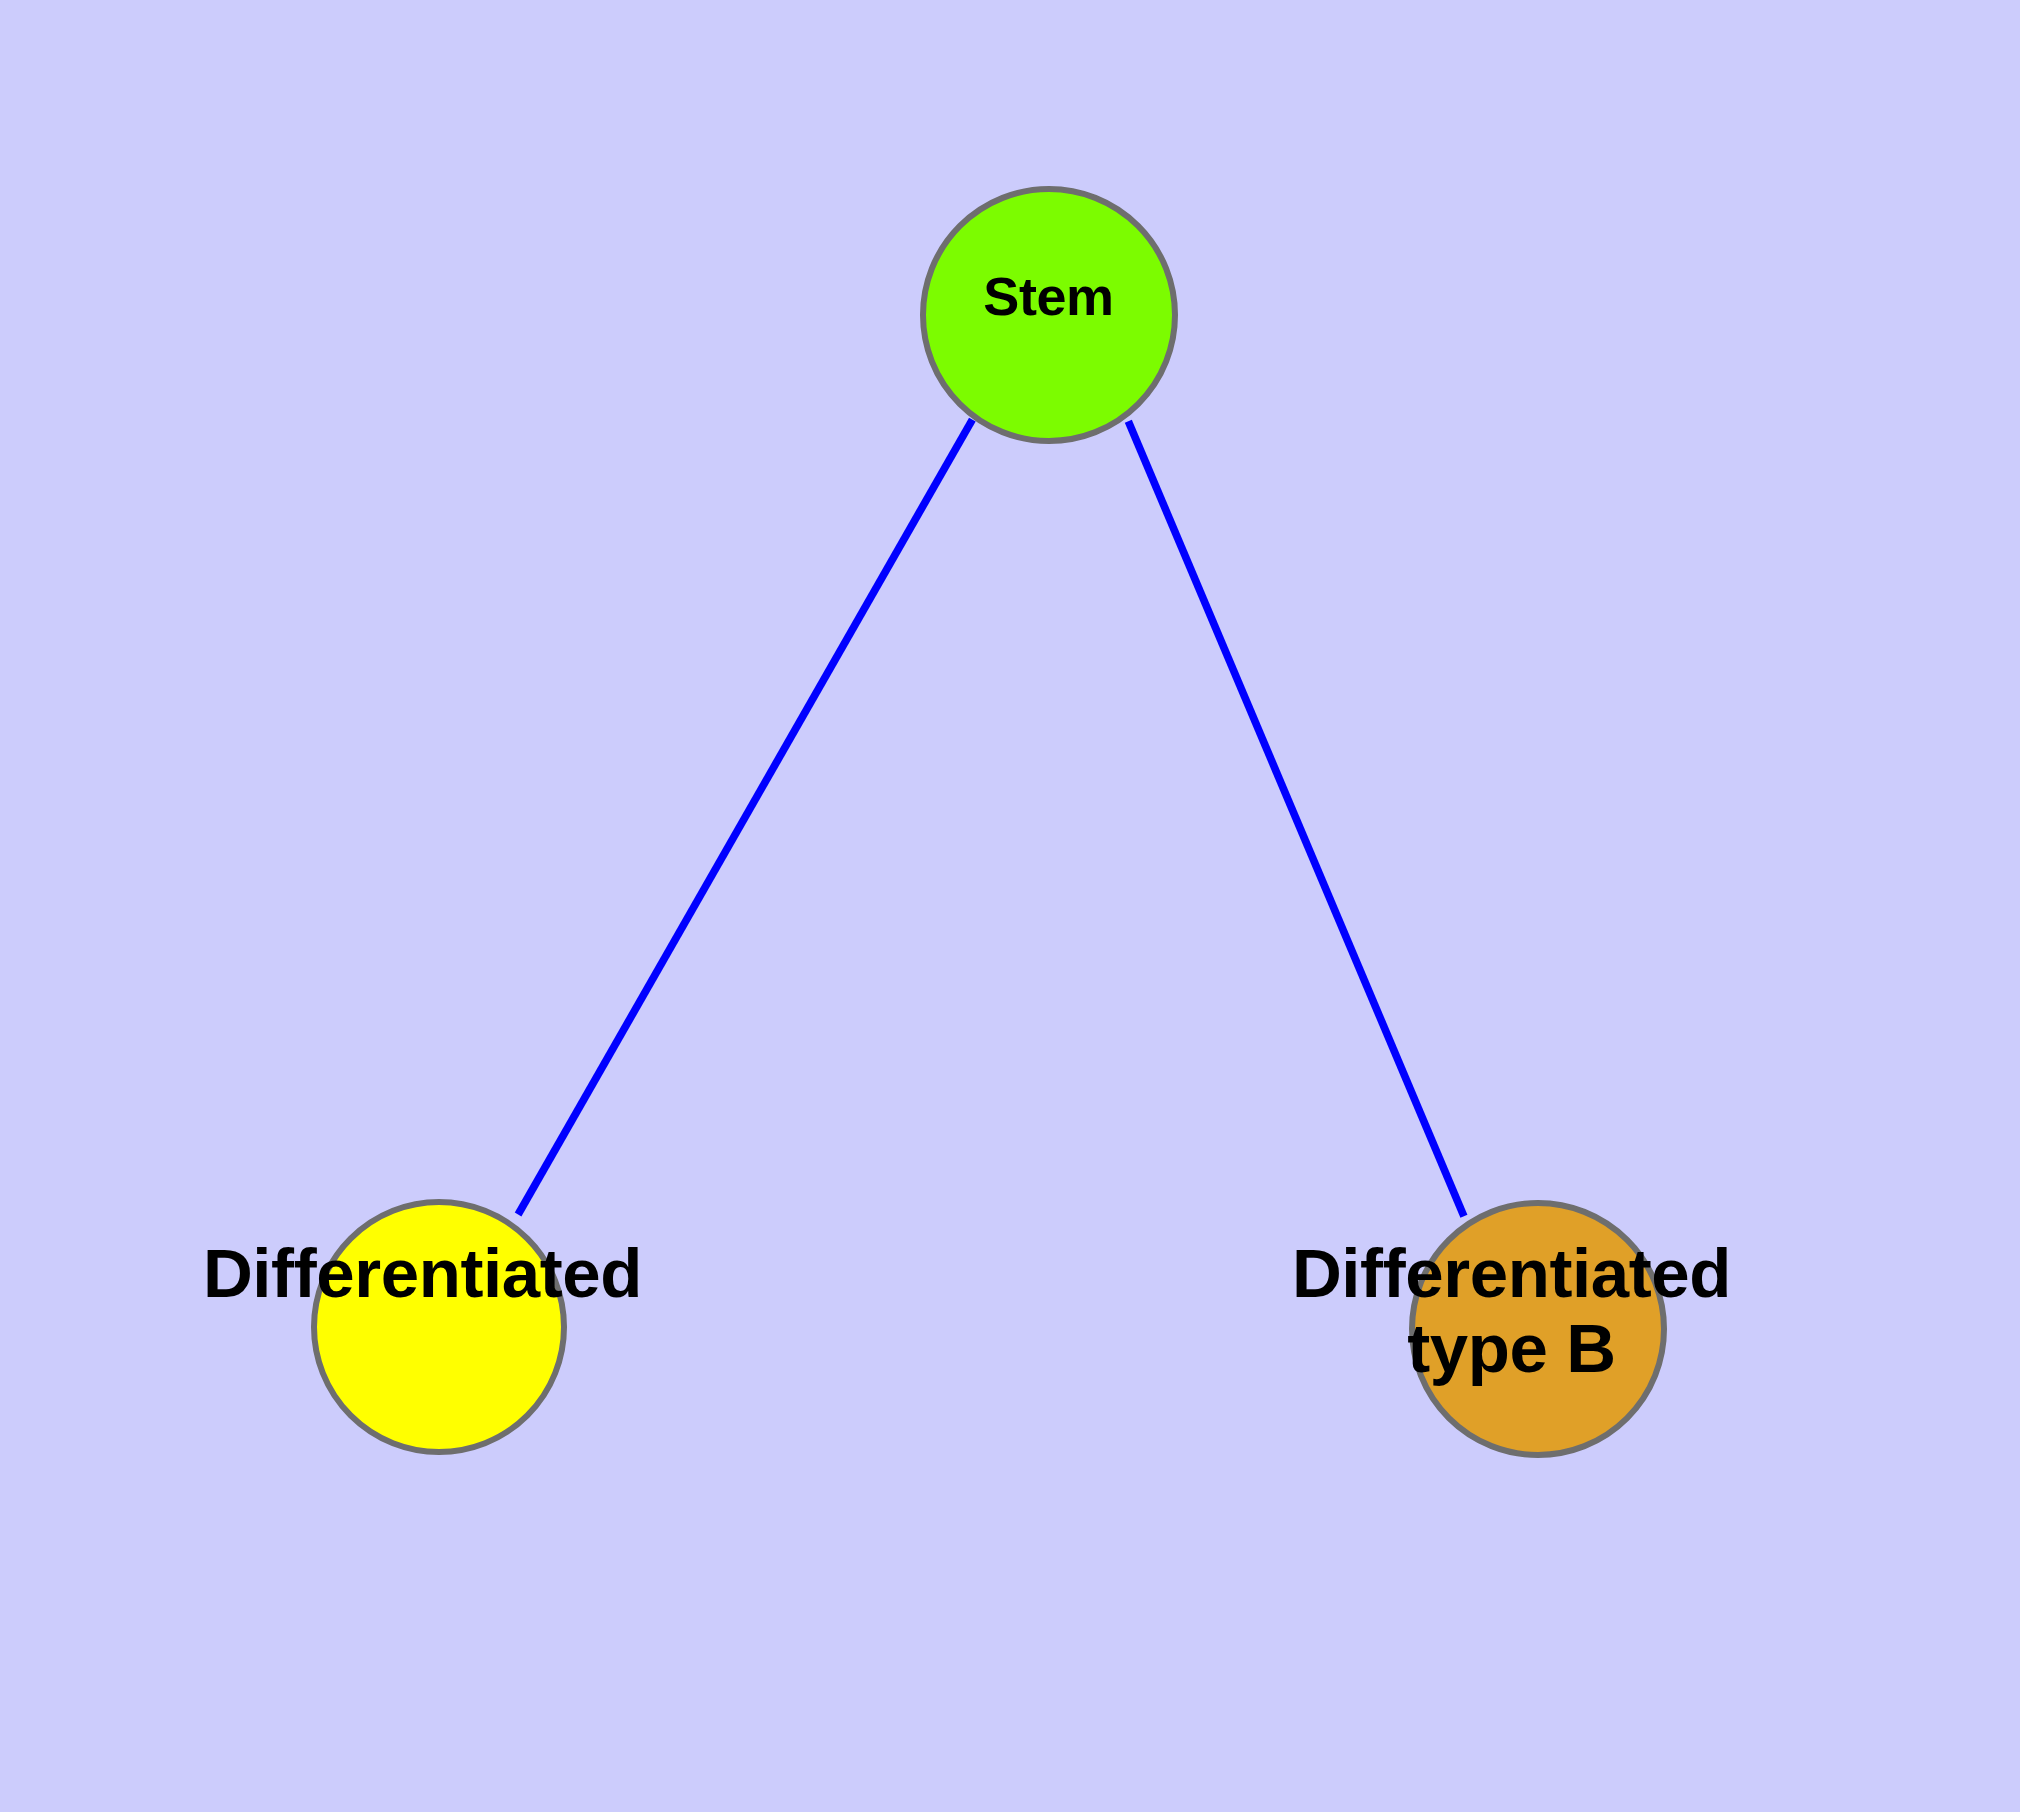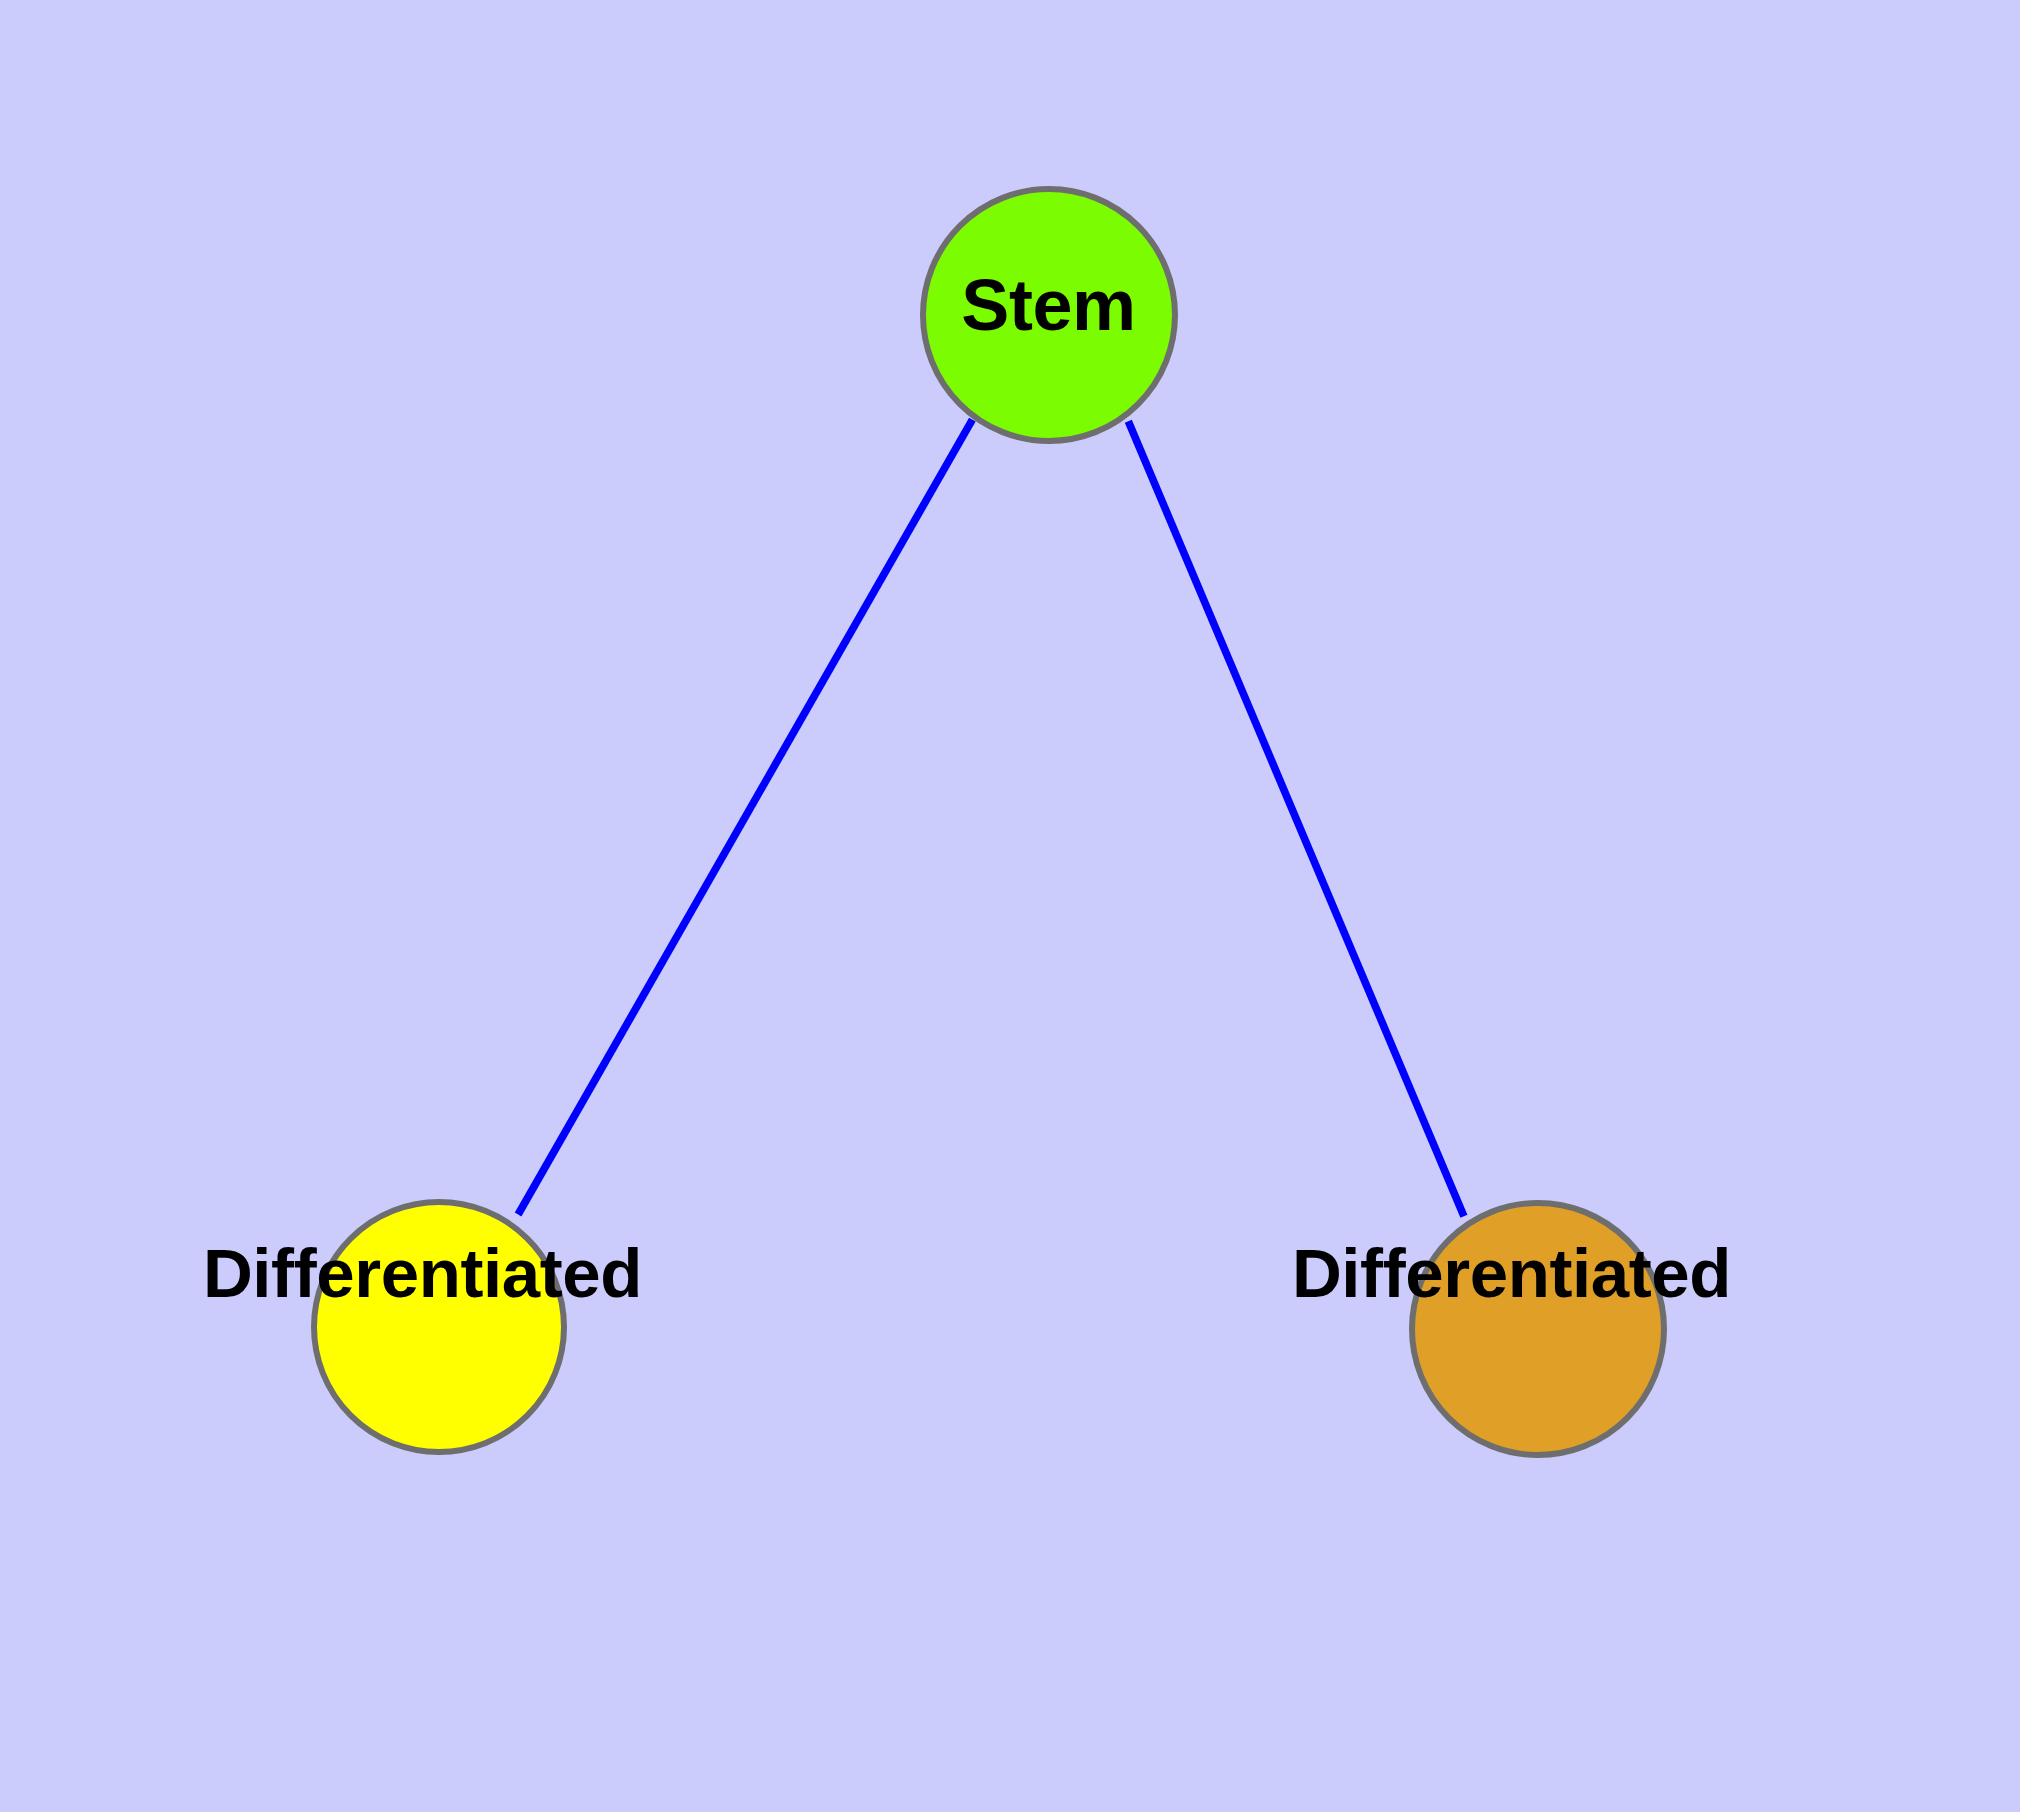--- a/index.html
+++ b/index.html
@@ -47,21 +47,21 @@
     left: 920px;
     top: 186px;
     width: 259px;
     height: 259px;
     background: #7cfc00;
   }
   #label-stem {
     left: 794px;
     top: 267px;
     width: 509px;
-    font-size: 72px;
+    font-size: 54px;
   }
   #node-diff-a {
     left: 311px;
     top: 1198px;
     width: 257px;
     height: 257px;
     background: #ffff00;
   }
   #label-diff-a {
     left: 168px;
@@ -93,16 +93,16 @@
     <line id="edge-stem-diff-b" x1="1331" y1="497" x2="1727" y2="1435" stroke="#0000ff" stroke-width="9" stroke-linecap="butt"></line>
   </svg>
 
   <div id="node-stem" class="node" style="left: 920px; top: 186px; width: 258px; height: 258px; background: rgb(124, 252, 0); border-color: rgb(110, 110, 110);"></div>
   <div id="label-stem" class="node-label">Stem</div>
 
   <div id="node-diff-a" class="node" style="left: 311px; top: 1199px; width: 256px; height: 256px; background: rgb(255, 255, 0); border-color: rgb(110, 110, 110);"></div>
   <div id="label-diff-a" class="node-label"><span>Differentiated</span><br></div>
 
   <div id="node-diff-b" class="node" style="left: 1409px; top: 1200px; width: 258px; height: 258px; background: rgb(224, 160, 40); border-color: rgb(110, 110, 110);"></div>
-  <div id="label-diff-b" class="node-label"><span>Differentiated</span><br></div>
+  <div id="label-diff-b" class="node-label"><span>Differentiated</span><br><span>type B</span></div>
 
 </div>
 
 
 </body></html>

